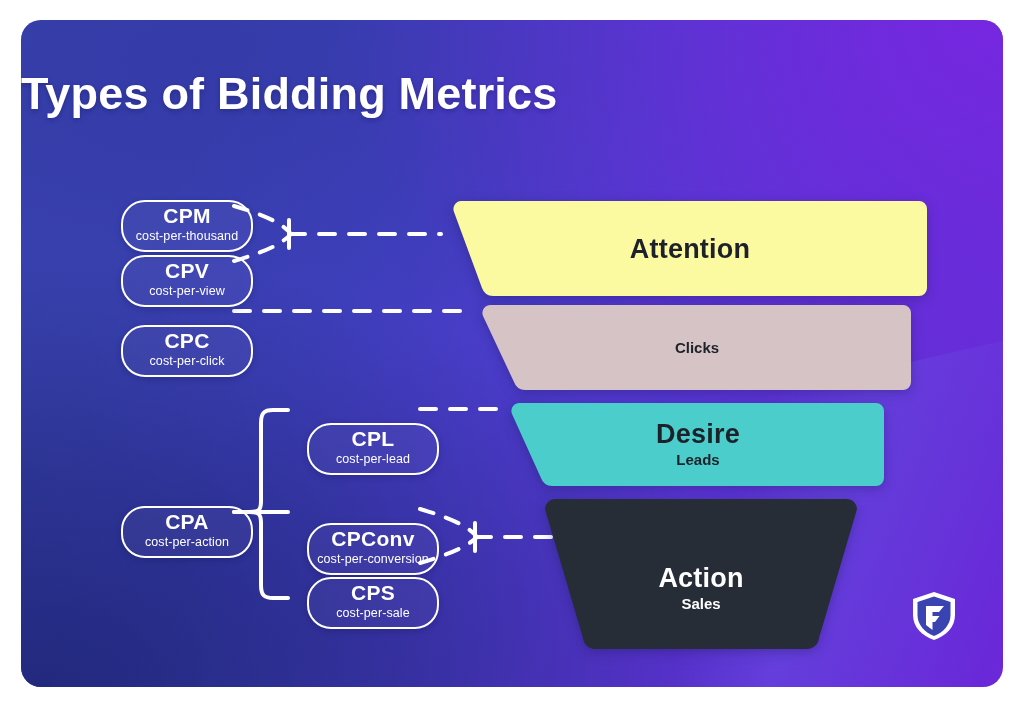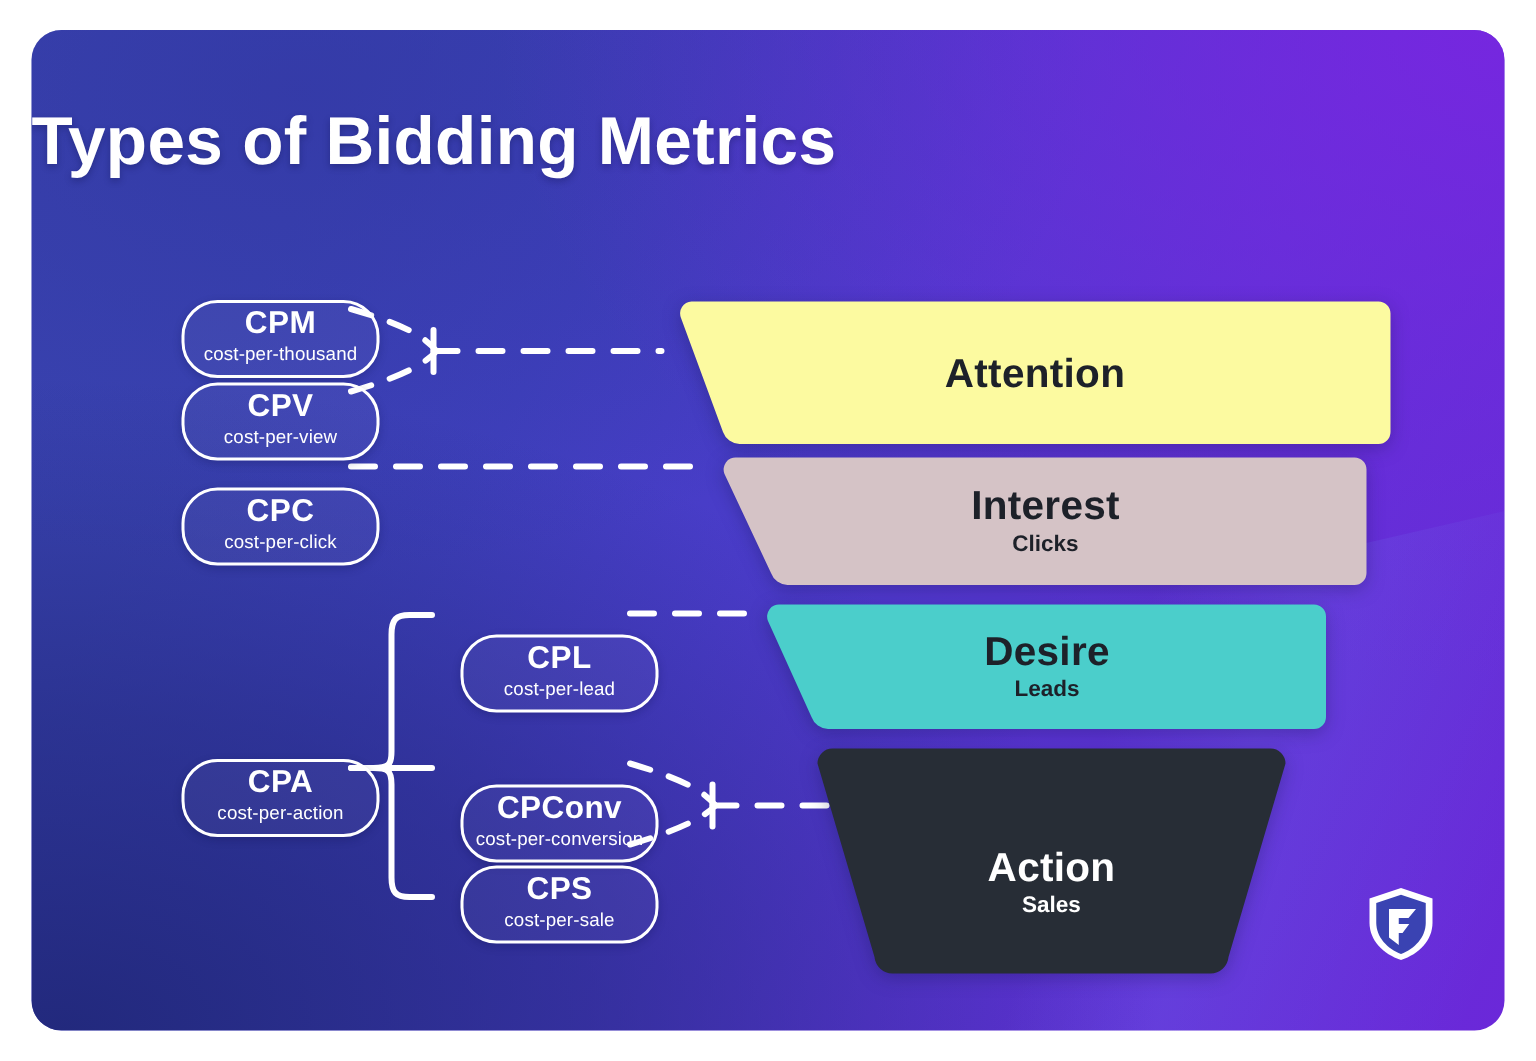--- a/index.html
+++ b/index.html
@@ -180,21 +180,20 @@
         <div class="labels">
           <div class="name dark-text">Attention</div>
         </div>
       </div>
 
       <div class="stage" id="stage-interest">
         <svg class="shape" viewBox="0 0 436 90" preserveAspectRatio="none">
           <path d="M12,3 H424 a8,8 0 0 1 8,8 V80 a8,8 0 0 1 -8,8 H46 a12,12 0 0 1 -11,-8 L4,14 a8,8 0 0 1 8,-11 Z" fill="#d5c3c6"></path>
         </svg>
         <div class="labels">
-          <div class="name dark-text">Interest</div>
           <div class="sub dark-text">Clicks</div>
         </div>
       </div>
 
       <div class="stage" id="stage-desire">
         <svg class="shape" viewBox="0 0 380 88" preserveAspectRatio="none">
           <path d="M12,3 H368 a8,8 0 0 1 8,8 V78 a8,8 0 0 1 -8,8 H44 a12,12 0 0 1 -11,-8 L4,14 a8,8 0 0 1 8,-11 Z" fill="#4bcecb"></path>
         </svg>
         <div class="labels">
           <div class="name dark-text">Desire</div>

